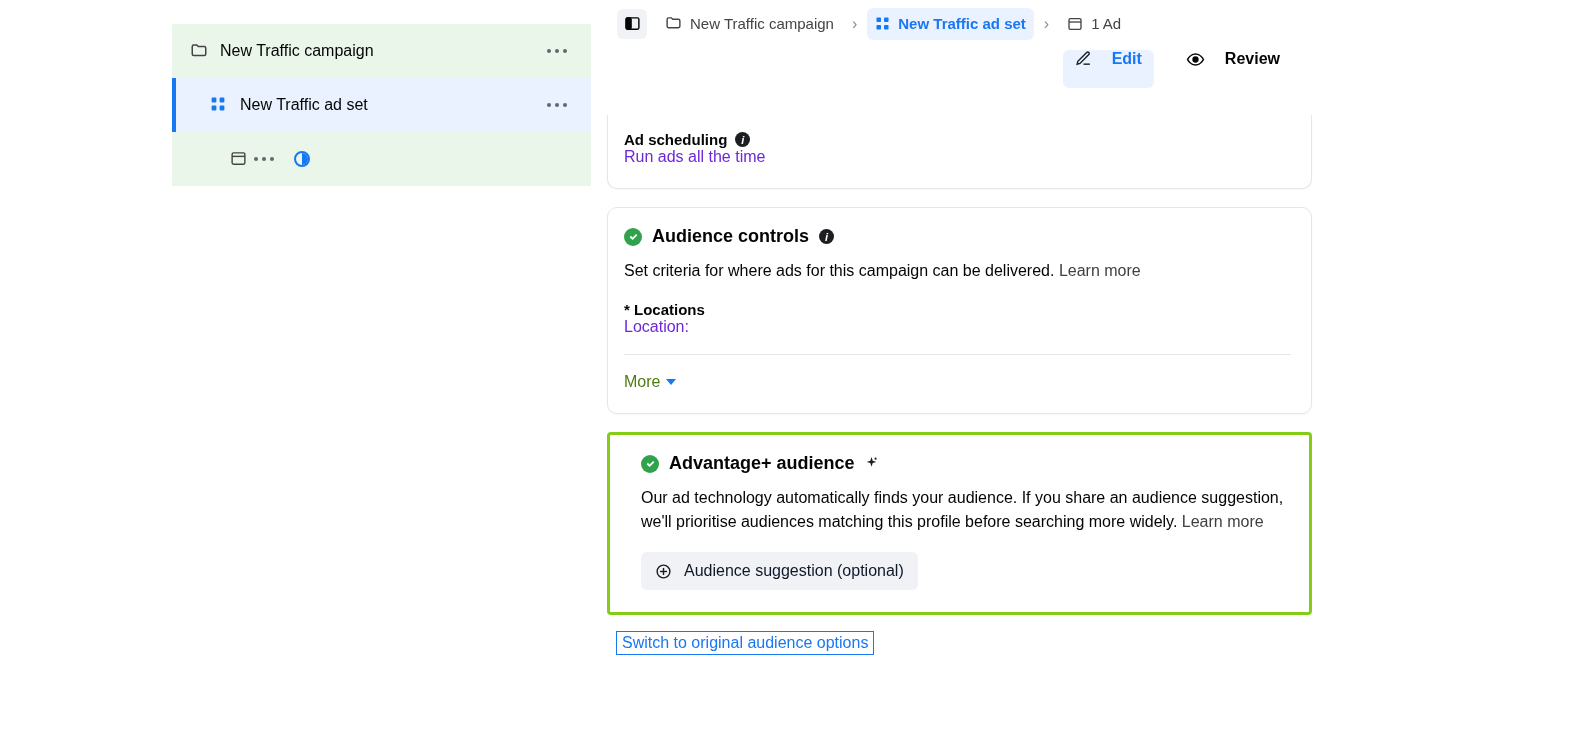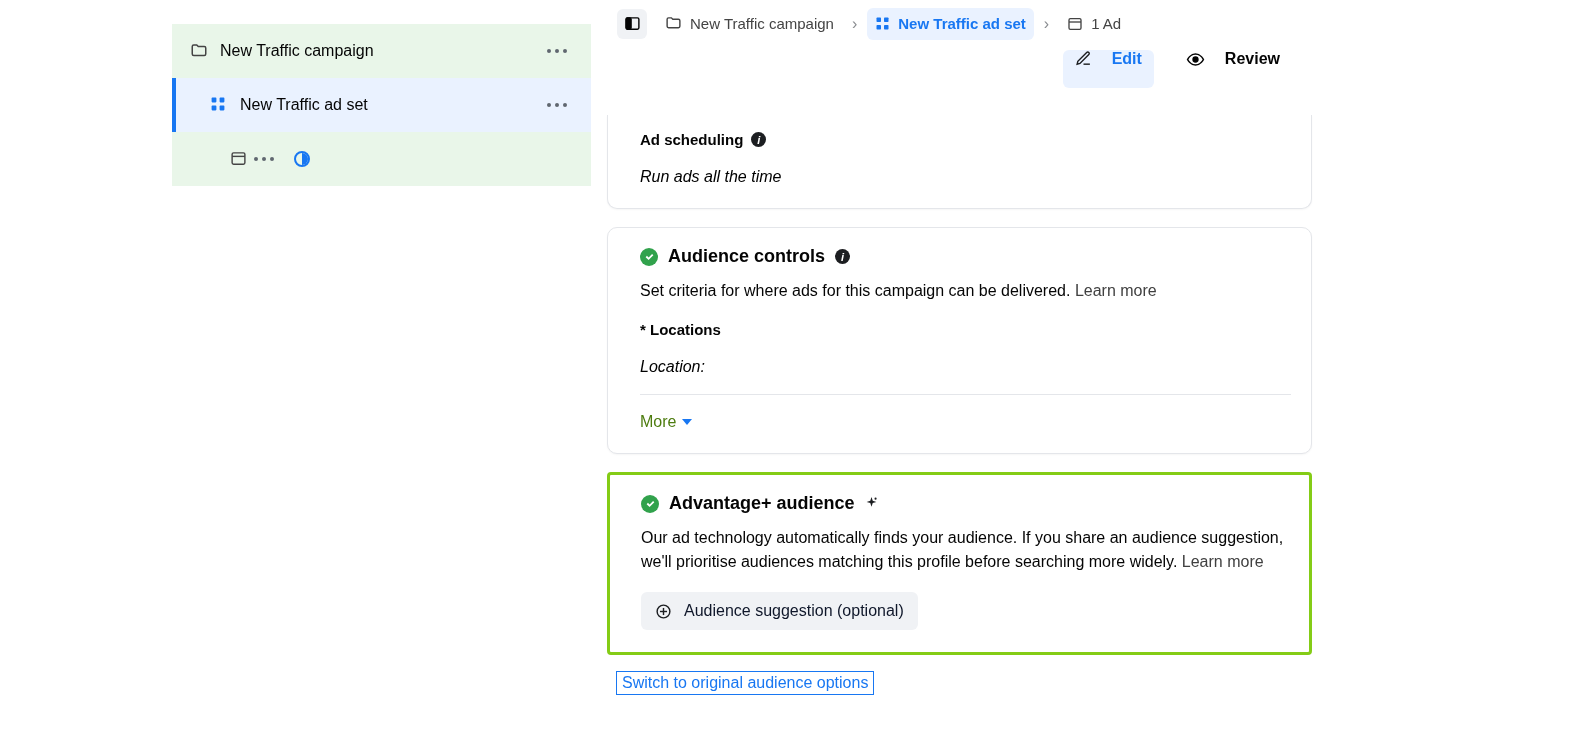--- a/index.html
+++ b/index.html
@@ -101,29 +101,29 @@
       font-size: 16px; font-weight: 600;
       cursor: pointer;
     }
     .pill-btn.edit { background: #eaf2ff; color: #1877f2; }
     .pill-btn.review { color: #050505; }
 
     
     .card {
       border: 1px solid #e4e6ea;
       border-radius: 10px;
-      padding: 18px 20px 22px 32px;
+      padding: 18px 20px 22px 16px;
       margin-top: 18px;
       background: #fff;
       box-shadow: 0 1px 2px rgba(0,0,0,0.04);
     }
     .card.first { border-top-left-radius: 0; border-top-right-radius: 0; margin-top: 24px; border-top: none; padding-top: 16px;}
     .card .card-inner-divider { height: 1px; background: #e4e6ea; margin: 18px 0; }
     .field-label { font-weight: 700; color: #050505; font-size: 15px; display: inline-flex; align-items: center; gap: 8px; }
-    .field-value { color: #000000; margin-top: 20px; font-size: 16px; font-style: italic; }
+    .field-value { color: #6d28d9; margin-top: 0; font-size: 16px; }
     .section-heading { font-weight: 700; font-size: 18px; color: #050505; display: inline-flex; align-items: center; gap: 10px; }
     .desc { margin-top: 12px; font-size: 16px; color: #050505; line-height: 1.5; }
     .link { color: #404040; cursor: pointer; text-align: center; }
     .more-link { color: #4d7c0f; font-size: 16px; display: inline-flex; align-items: center; gap: 6px; cursor: pointer; }
     .info-badge {
       width: 15px; height: 15px; border-radius: 50%;
       background: #1c1e21; color: #fff; font-size: 11px; font-weight: 700;
       display: inline-flex; align-items: center; justify-content: center;
       font-style: italic;
     }

